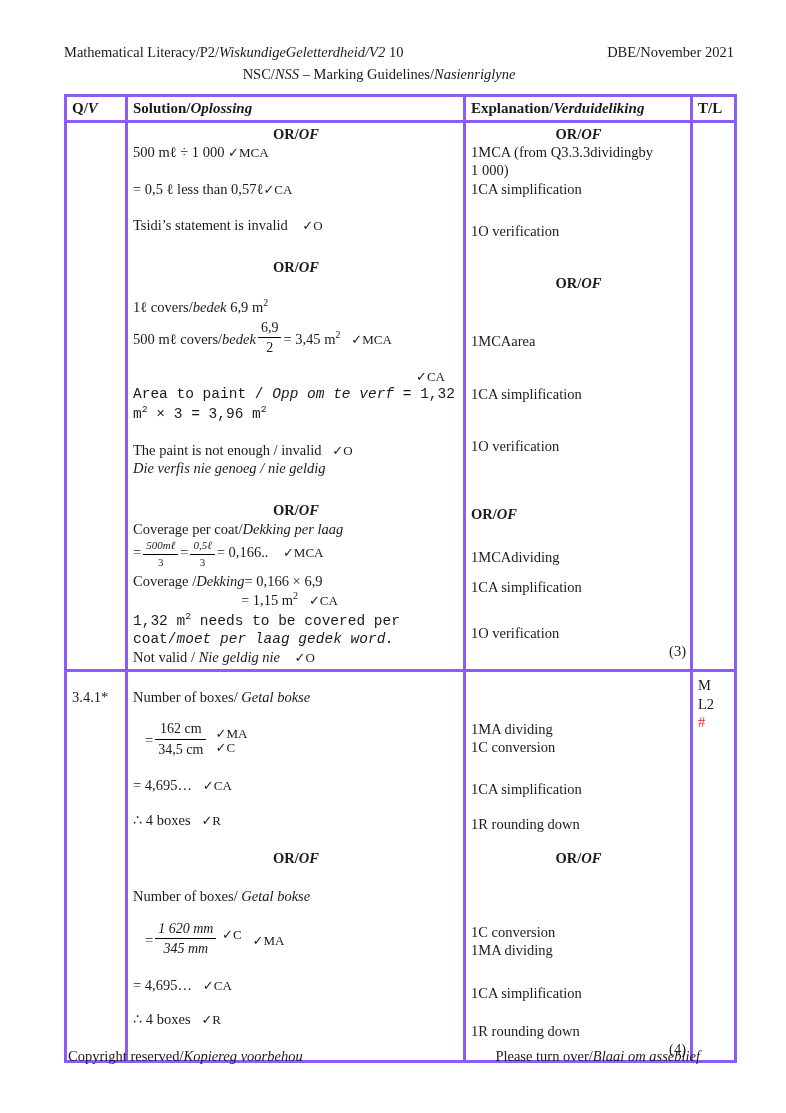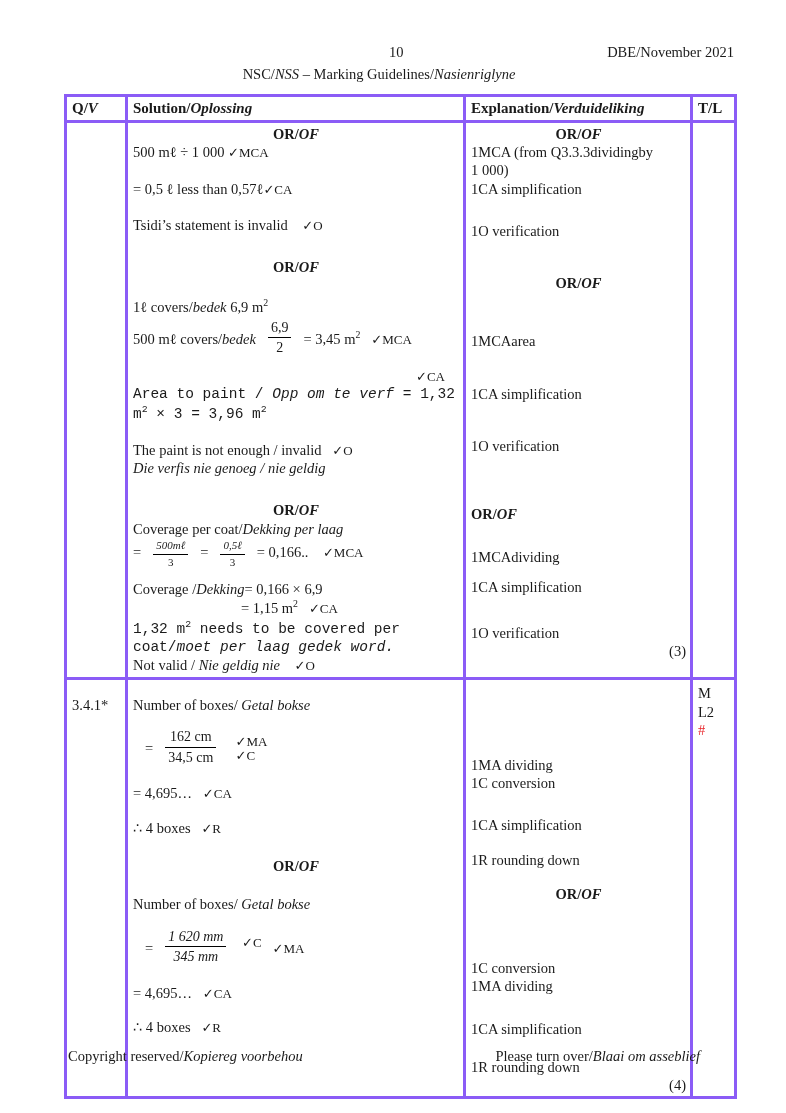--- a/index.html
+++ b/index.html
@@ -90,21 +90,21 @@
   .ln { white-space: nowrap; }
   .ln-wrap { white-space: normal; font-family: Liberation Mono, monospace; }
 
   .tick { font-size: 13px; }
 
   
   .frac {
     display: inline-block;
     vertical-align: -0.62em;
     text-align: center;
-    margin: 0 12px;
+    margin: 0 2px;
   }
   .frac .num {
     display: block;
     padding: 0 3px 1px 3px;
     border-bottom: 1px solid #000;
     font-size: 14px;
   }
   .frac .den {
     display: block;
     padding: 1px 3px 0 3px;
@@ -132,20 +132,21 @@
   .ftr-left { position: absolute; left: 4px; top: 0; }
   .ftr-right { position: absolute; right: 34px; top: 0; }
 </style>
 </head>
 <body>
 
 <div class="page">
 
   <div class="hdr">
     <div class="hdr-line1">
+      <span class="hdr-left"><span>Mathematical Literacy/P2/</span><span class="ital">WiskundigeGeletterdheid/V2</span></span>
       <span class="hdr-mid">10</span>
       <span class="hdr-right">DBE/November 2021</span>
     </div>
     <div class="hdr-line2"><span>NSC/</span><span class="ital">NSS</span><span> – Marking Guidelines/</span><span class="ital">Nasienriglyne</span></div>
   </div>
 
   <table class="marking">
     <colgroup>
       <col class="c-q">
         <col class="c-s">
@@ -203,21 +204,21 @@
             <div class="ln ital">Die verfis nie genoeg / nie geldig</div>
 
             <div class="sp24"></div>
 
             <div class="ctr"><span>OR/</span><span class="ital">OF</span></div>
 
             <div class="ln"><span>Coverage per coat/</span><span class="ital">Dekking per laag</span></div>
 
             <div class="ln" style="margin-top:1px;"><span>=</span><span class="frac small"><span class="num ital">500mℓ</span><span class="den">3</span></span><span>=</span><span class="frac small"><span class="num ital">0,5ℓ</span><span class="den">3</span></span><span>=  0,166..</span> &nbsp;&nbsp;&nbsp;<span class="tick">✓MCA</span></div>
 
-            <div class="ln" style="margin-top:10px;"><span>Coverage /</span><span class="ital">Dekking</span><span>= 0,166 × 6,9</span></div>
+            <div class="ln" style="margin-top:2px;"><span>Coverage /</span><span class="ital">Dekking</span><span>= 0,166 × 6,9</span></div>
             <div class="ln" style="padding-left:108px;"><span>= 1,15 m</span><sup class="sq">2</sup> &nbsp;&nbsp;<span class="tick">✓CA</span></div>
 
             <div class="ln-wrap" style="margin-top:2px;"><span>1,32 m</span><sup class="sq">2</sup><span> needs to be covered per coat/</span><span class="ital">moet per laag gedek word.</span></div>
 
             <div class="ln"><span>Not valid / </span><span class="ital">Nie geldig nie</span> &nbsp;&nbsp;&nbsp;<span class="tick">✓O</span></div>
 
           </div>
         </td>
 
         <td>
@@ -298,21 +299,21 @@
 
             <div class="ln"><span>= 4,695…</span> &nbsp;&nbsp;<span class="tick">✓CA</span></div>
 
             <div class="sp16"></div>
 
             <div class="ln"><span>∴  4 boxes</span> &nbsp;&nbsp;<span class="tick">✓R</span></div>
 
           </div>
         </td>
 
-        <td style="padding-top:32px;">
+        <td style="padding-top:4px;">
           <div class="cell-body">
             <div class="sp34"></div>
             <div class="sp10"></div>
             <div class="ln">1MA dividing</div>
             <div class="ln">1C conversion</div>
             <div class="sp24"></div>
             <div class="ln">1CA simplification</div>
             <div class="sp16"></div>
             <div class="ln">1R rounding down</div>
 

